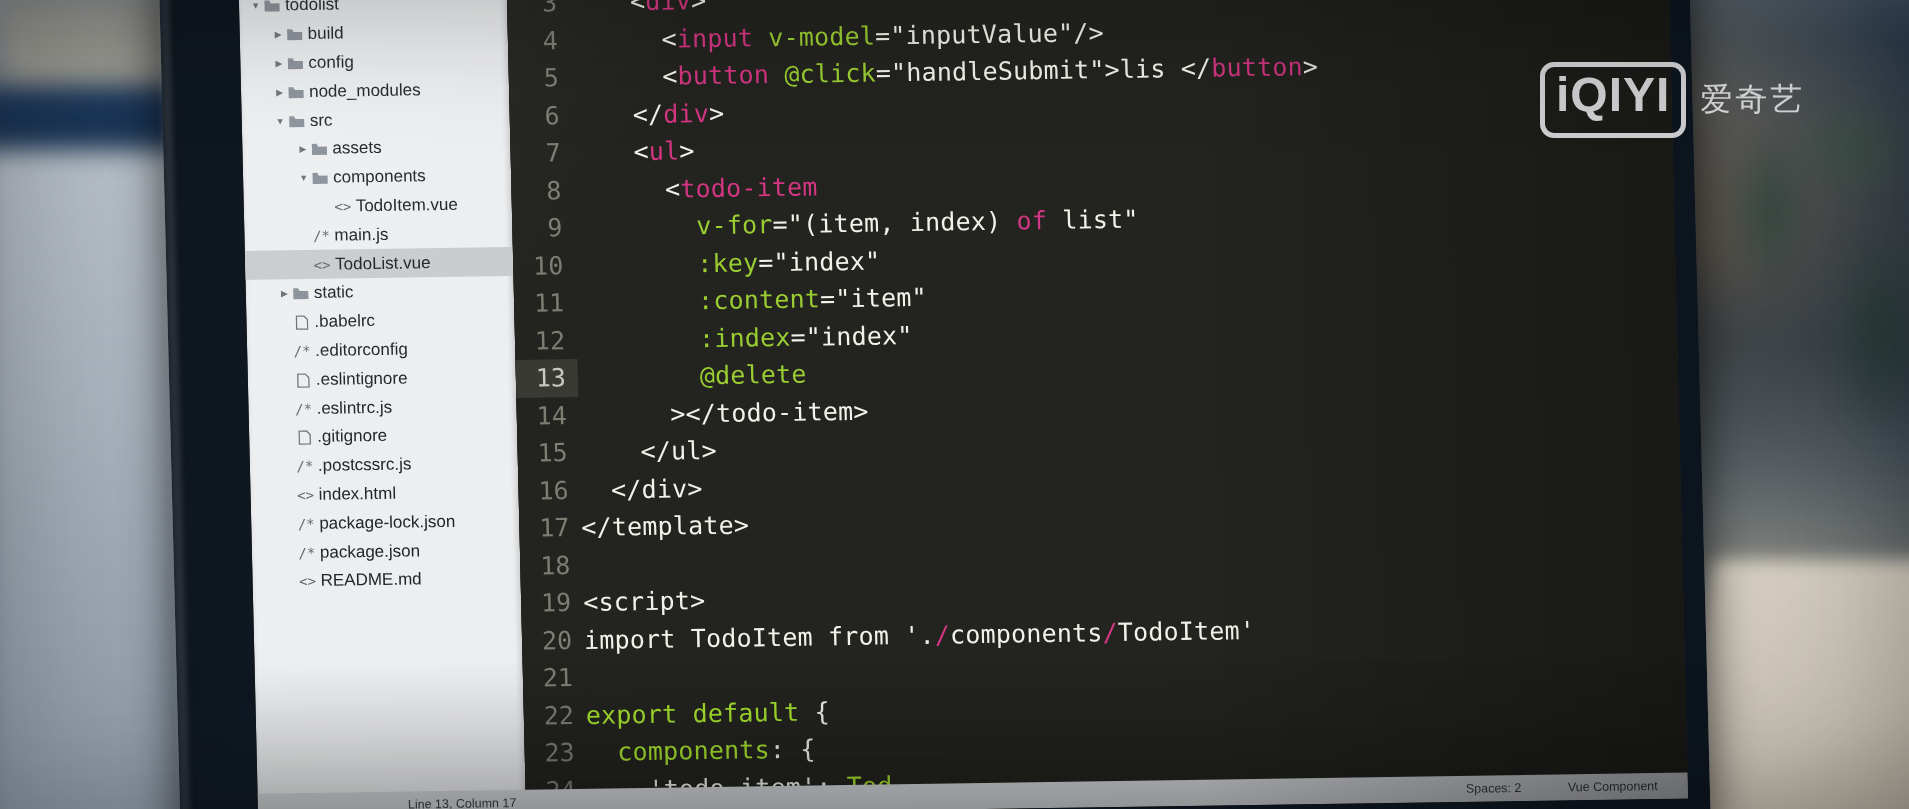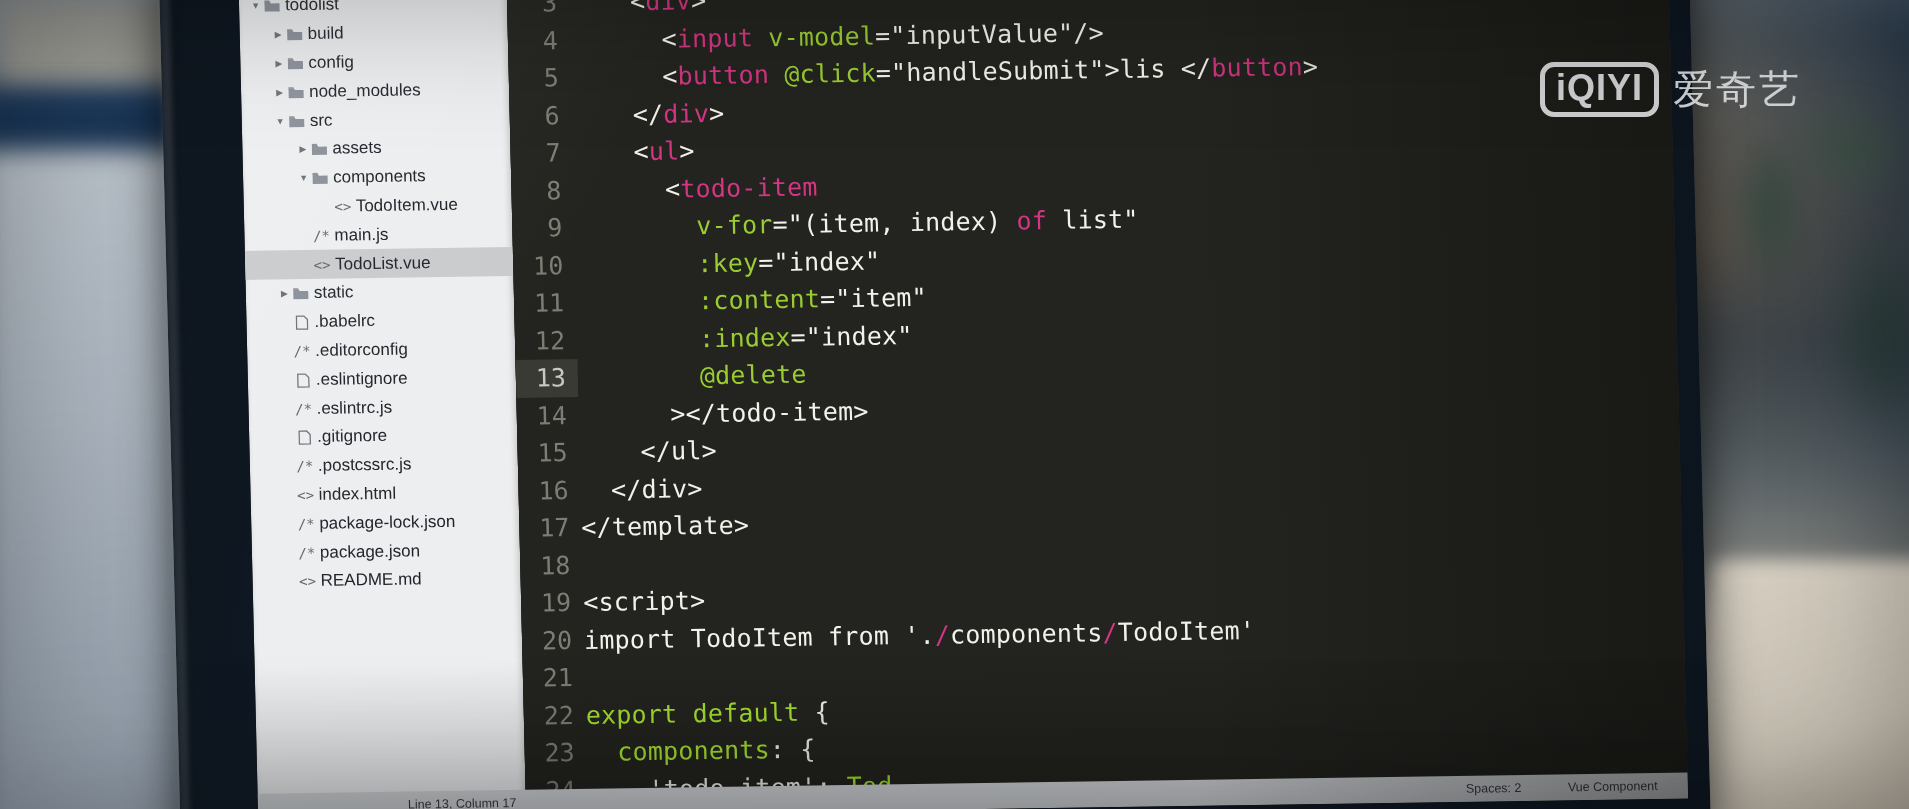--- a/index.html
+++ b/index.html
@@ -191,31 +191,31 @@
   
   #watermark {
     position: absolute;
     left: 1540px; top: 62px;
     display: flex; align-items: center; gap: 14px;
     opacity: 0.86;
   }
   #wm-logo {
     border: 5px solid #e9eaec;
     border-radius: 14px;
-    padding: 2px 11px 4px 11px;
+    padding: 2px 11px 12px 11px;
     color: #e9eaec;
-    font-size: 36px;
+    font-size: 48px;
     font-weight: bold;
     letter-spacing: 1px;
     line-height: 1.08;
     font-family: "Liberation Sans", sans-serif;
   }
   #wm-text {
     color: #e9eaec;
-    font-size: 40px;
+    font-size: 32px;
     letter-spacing: 3px;
     font-family: "DejaVu Sans", sans-serif;
   }
 
   
   #photo-soft {
     position: absolute; inset: 0;
     pointer-events: none;
     box-shadow: inset 0 0 140px rgba(0,0,0,0.30);
   }

